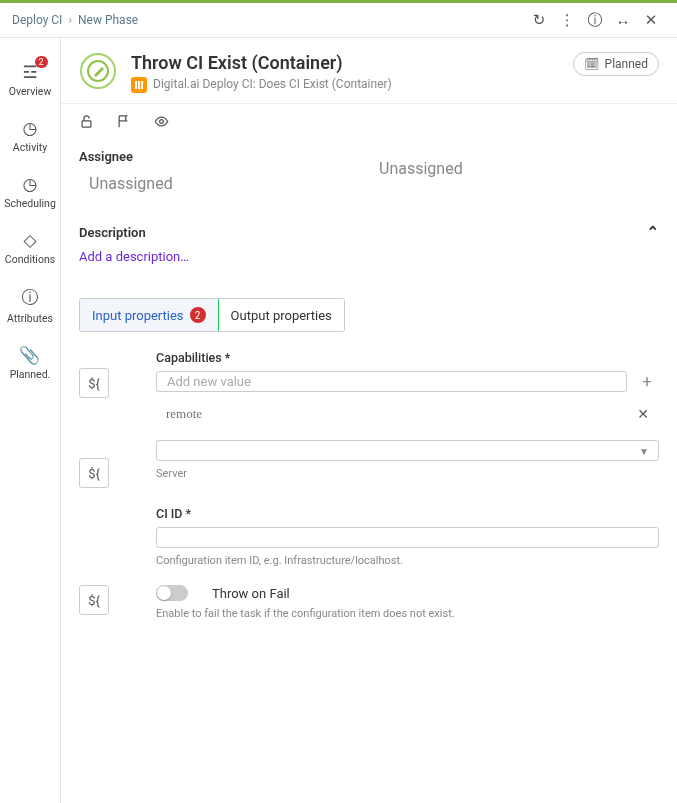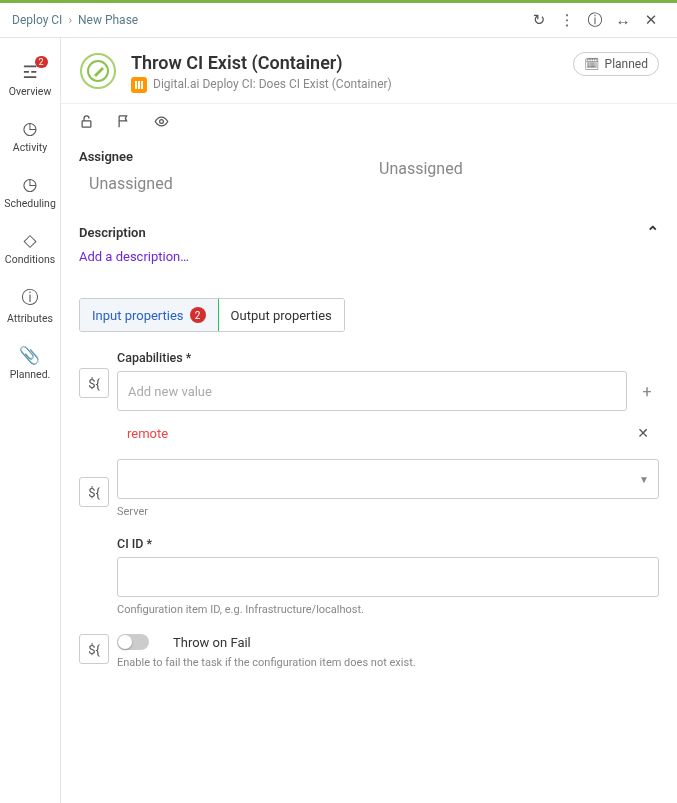--- a/index.html
+++ b/index.html
@@ -37,30 +37,30 @@
 .desc-body { padding: 0 18px 18px; color: #6d28d9; font-size: 13px; }
 .tabs { display: inline-flex; margin: 16px 18px 0; border: 1px solid #ccc; border-radius: 3px; overflow: hidden; }
 .tabs .tab { padding: 8px 12px; font-size: 13px; cursor: pointer; display: flex; align-items: center; gap: 6px; background: #fff; color: #333; }
 .tabs .tab.active { background: #f2f5f9; color: #2962c4; }
 .tabs .tab .count { background: #d32f2f; color: #fff; border-radius: 50%; width: 16px; height: 16px; font-size: 10px; display: flex; align-items: center; justify-content: center; }
 .tabs .tab + .tab { border-left: 1px solid #22c55e; }
 .form-area { padding: 18px 18px 30px 18px; }
 .form-row { display: flex; align-items: flex-start; margin-bottom: 18px; }
 .var-btn { width: 30px; height: 30px; border: 1px solid #ccc; border-radius: 3px; display: flex; align-items: center; justify-content: center; font-size: 13px; margin-right: 8px; margin-top: 18px; cursor: pointer; color: #555; background: #fff; }
 .form-row.notop .var-btn { margin-top: 0; }
-.field-wrap { flex: 1; }
+.field-wrap { flex: 1; margin-left: 39px; }
 .field-label { font-size: 12.5px; color: #333; font-weight: 500; margin-bottom: 6px; }
-.field-input { width: 100%; height: 40px; border: 1px solid #ccc; border-radius: 3px; padding: 0 10px; font-size: 13px; color: #333; }
+.field-input { width: 100%; height: 21px; border: 1px solid #ccc; border-radius: 3px; padding: 0 10px; font-size: 13px; color: #333; }
 .field-input::placeholder { color: #aaa; }
 .with-add { display: flex; align-items: center; gap: 8px; }
 .with-add .field-input { flex: 1; }
 .add-btn { width: 24px; text-align: center; color: #888; cursor: pointer; font-size: 16px; }
 .help-text { font-size: 11px; color: #888; margin-top: 6px; }
 .chip-row { display: flex; align-items: center; margin-top: 14px; padding: 0 10px; }
-.chip-row .chip-text { flex: 1; font-size: 13px; color: #ef4444; }
+.chip-row .chip-text { flex: 1; font-size: 13px; color: #737373; font-family: Liberation Serif, serif; }
 .chip-row .chip-remove { color: #555; cursor: pointer; font-size: 14px; }
 .select-wrap { position: relative; }
 .select-wrap .caret { position: absolute; right: 10px; top: 50%; transform: translateY(-50%); color: #888; font-size: 10px; pointer-events: none; }
 .toggle-row { display: flex; align-items: center; gap: 24px; }
 .toggle { width: 32px; height: 16px; background: #ccc; border-radius: 8px; position: relative; cursor: pointer; }
 .toggle .knob { width: 14px; height: 14px; background: #fff; border-radius: 50%; position: absolute; top: 1px; left: 1px; box-shadow: 0 1px 2px rgba(0,0,0,0.3); }
 .toggle-label { font-size: 13px; color: #333; }
 </style>
 </head>
 <body>

